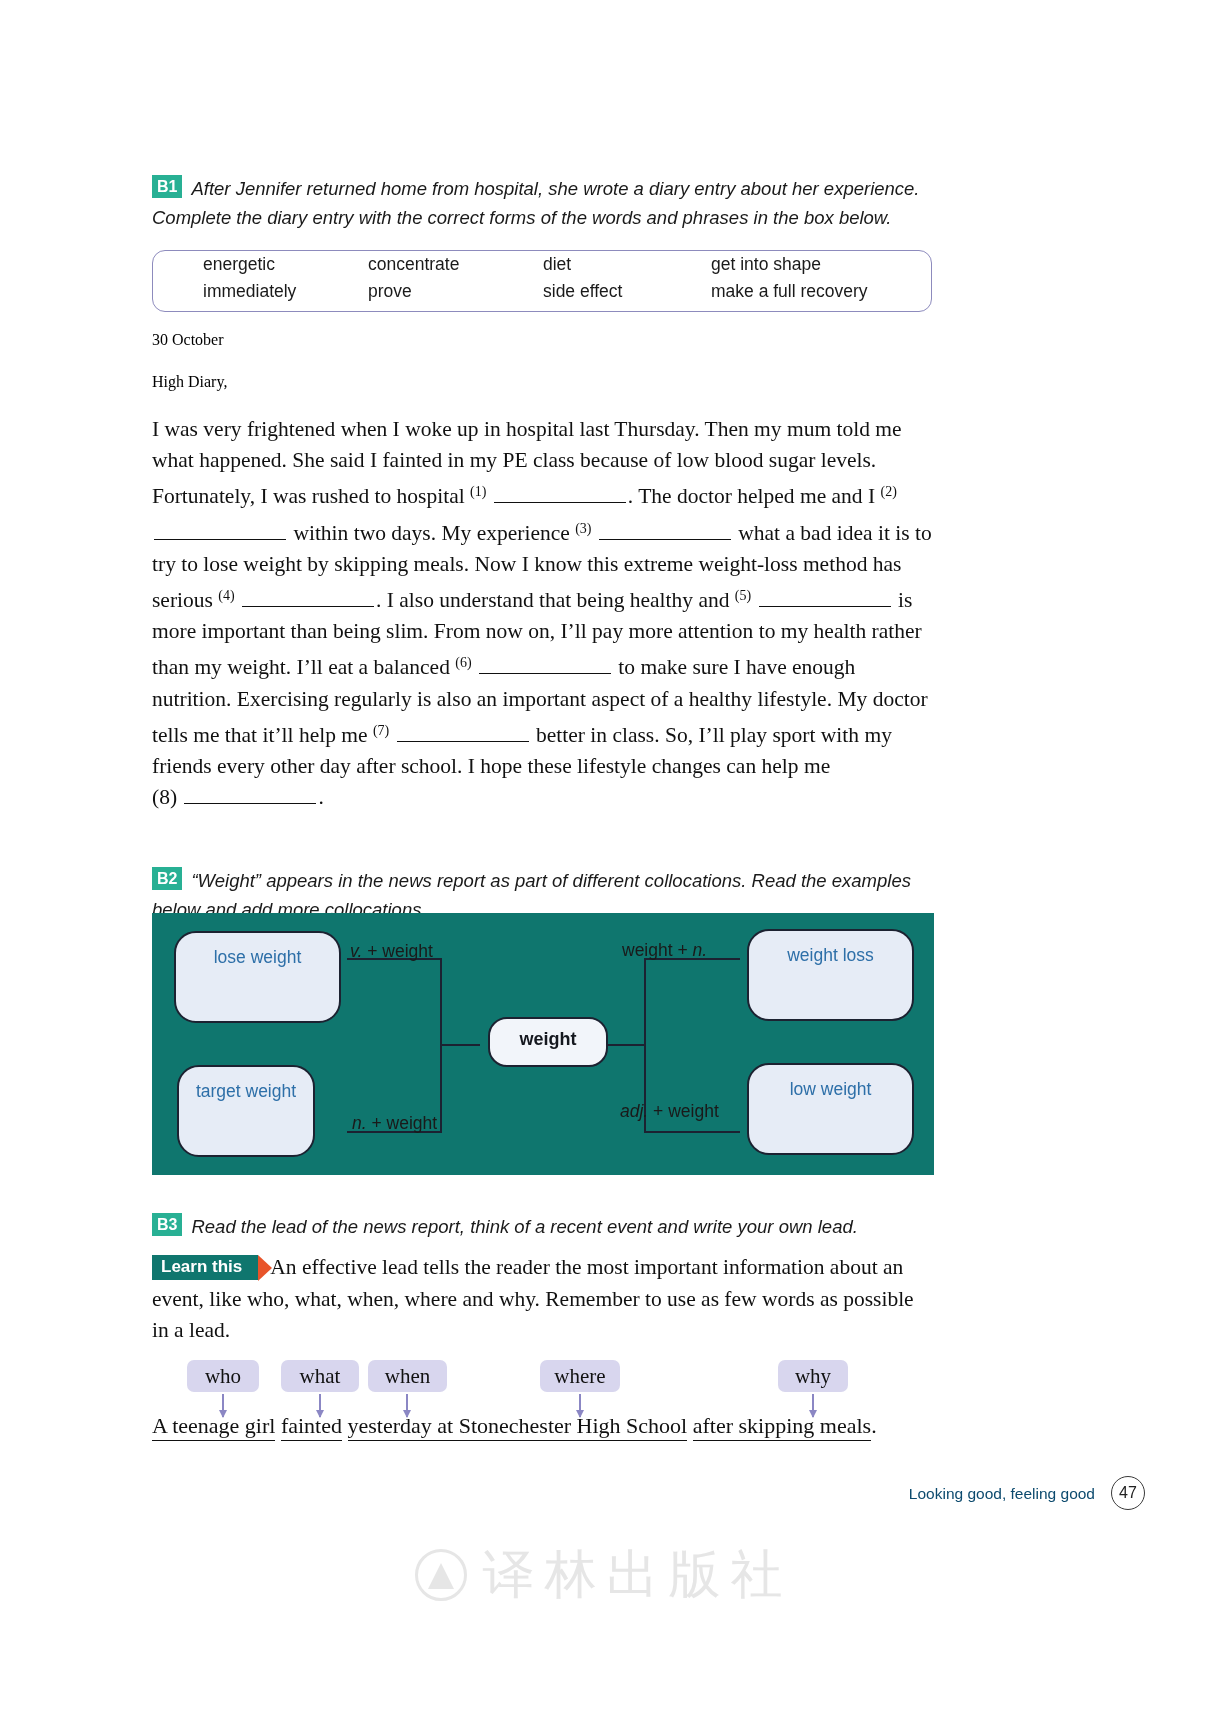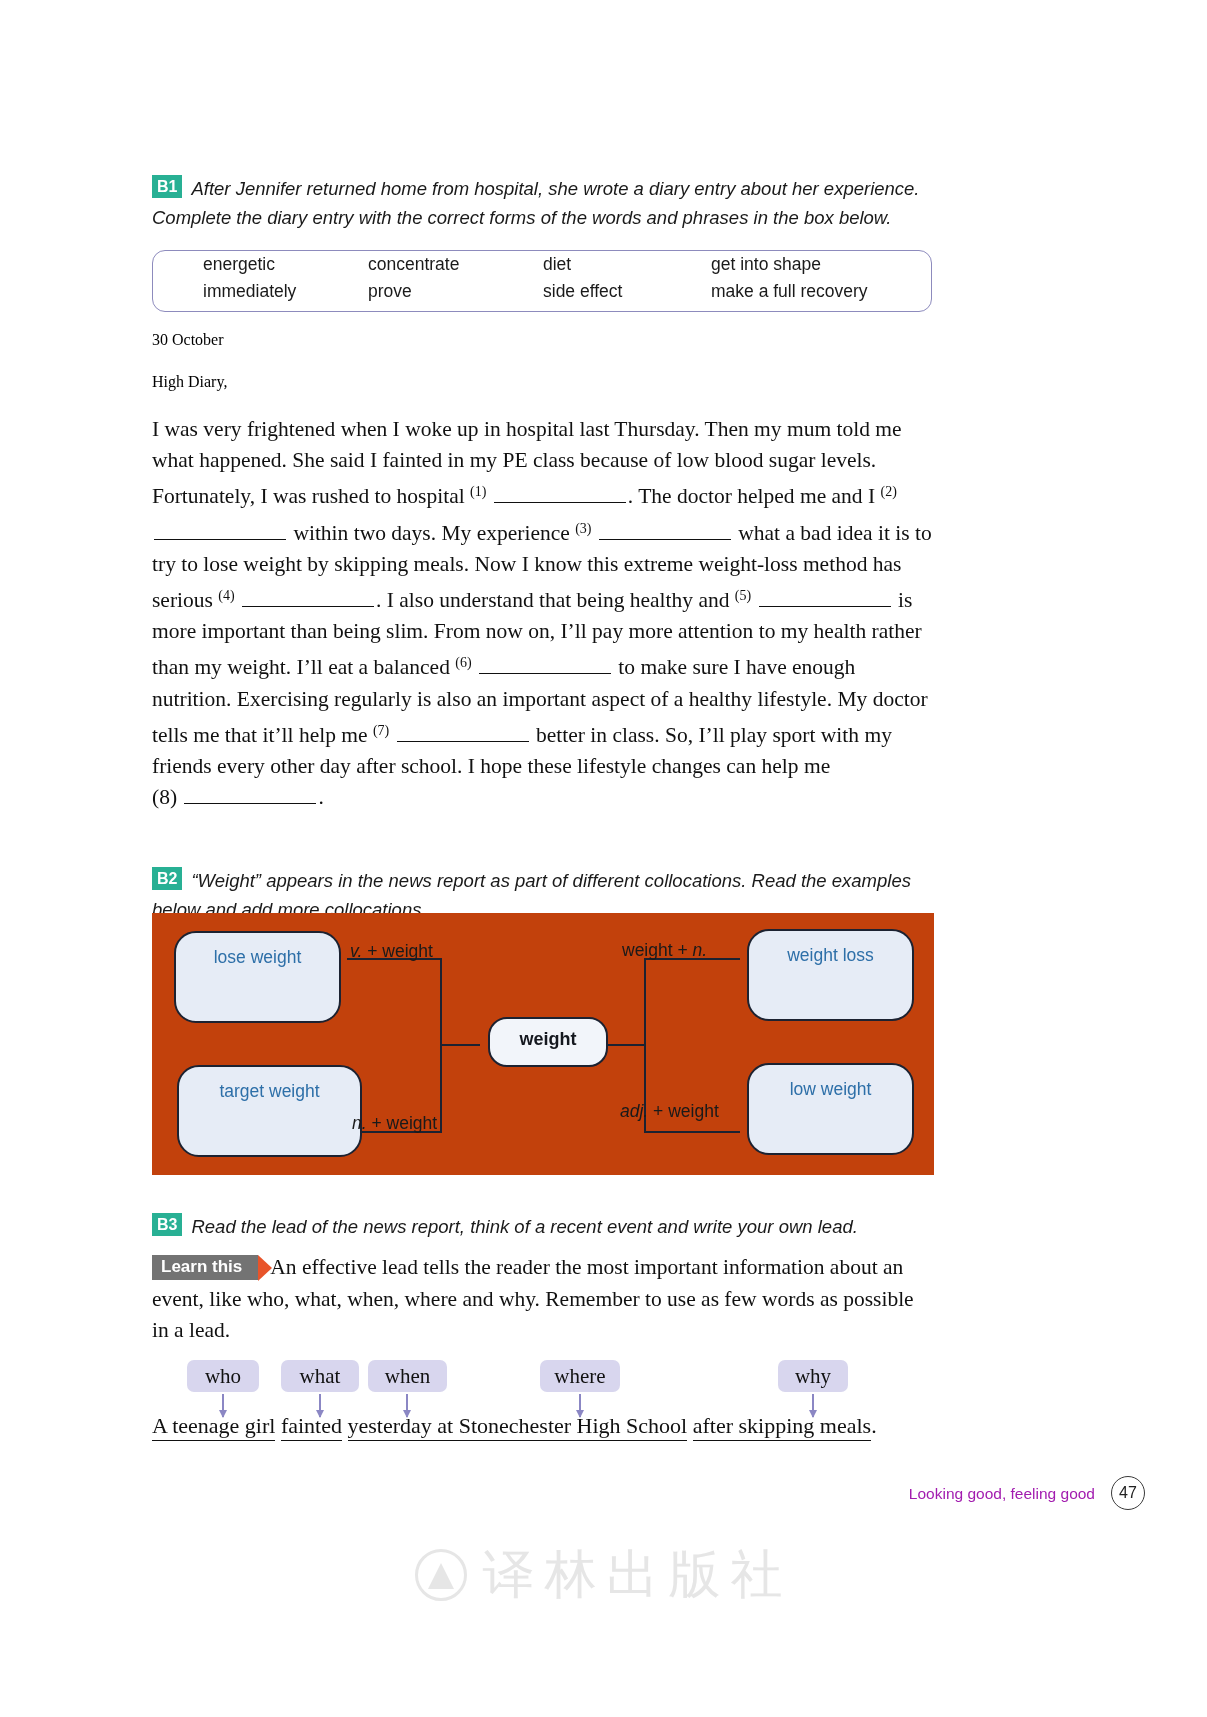--- a/index.html
+++ b/index.html
@@ -54,21 +54,21 @@
   .diary-greet { position: absolute; left: 152px; top: 373px; }
   .diary-body { position: absolute; left: 152px; top: 414px; width: 785px;
     font-family: "Liberation Serif", serif; font-size: 21.5px; color: #111111;
     line-height: 31.2px; text-align: left; }
   sup.num { font-size: 14px; vertical-align: 7px; }
   .blank { display: inline-block; border-bottom: 1.4px solid #111; width: 132px; height: 17px; margin: 0 2px; }
 
   
   .diagram {
     position: absolute; left: 152px; top: 913px; width: 782px; height: 262px;
-    background: #c2410c;
+    background: #0f766e;
   }
   .node {
     position: absolute; border: 2.2px solid #1c2231; border-radius: 22px;
     background: #e6ecf6; font-family: "Liberation Sans", sans-serif;
     font-size: 17.5px; color: #2d6fa8; text-align: center;
   }
   .node span { position: absolute; left: 0; right: 0; top: 14px; }
   .node.center {
     background: #f2f5fa; color: #15181f; font-weight: bold; font-size: 18px;
     border-radius: 19px;
@@ -77,21 +77,21 @@
   .conn-label {
     position: absolute; font-family: "Liberation Sans", sans-serif;
     font-size: 17.5px; color: #1a1a1a; white-space: nowrap;
   }
   .conn-label i { font-style: italic; }
   .ln { position: absolute; background: #1c2231; }
 
   
   .learnthis-wrap { position: absolute; left: 152px; top: 1252px; width: 782px; }
   .lt-badge {
-    display: inline-block; position: relative; background: #737373; color: #fff;
+    display: inline-block; position: relative; background: #0f766e; color: #fff;
     font-family: "Liberation Sans", sans-serif; font-weight: bold; font-size: 17px;
     padding: 2px 16px 3px 9px; margin-right: 12px; vertical-align: 2px;
   }
   .lt-badge::after {
     content: ""; position: absolute; right: -14px; top: 0;
     border-top: 13.5px solid transparent; border-bottom: 13.5px solid transparent;
     border-left: 14px solid #e8542a;
   }
   .lt-text { font-family: "Liberation Serif", serif; font-size: 21.5px; color: #111; line-height: 31.5px; }
 
@@ -109,21 +109,21 @@
   }
   .lead-line {
     position: absolute; left: 152px; top: 1413px; width: 790px;
     font-family: "Liberation Serif", serif; font-size: 22px; color: #111;
   }
   .lead-line u { text-decoration: none; border-bottom: 1.3px solid #111; padding-bottom: 2px; }
 
   
   .footer-text {
     position: absolute; right: 112px; top: 1485px;
-    font-family: "Liberation Sans", sans-serif; font-size: 15.5px; color: #a21caf;
+    font-family: "Liberation Sans", sans-serif; font-size: 15.5px; color: #0c4a6e;
   }
   .pagenum {
     position: absolute; right: 62px; top: 1476px; width: 34px; height: 34px;
     border: 1.4px solid #3a3a3a; border-radius: 50%;
     font-family: "Liberation Sans", sans-serif; font-size: 16px; color: #222;
     text-align: center; line-height: 32px;
   }
   .watermark {
     position: absolute; left: 0; right: 0; top: 1540px; text-align: center;
     color: #e6e6e6; font-family: "Liberation Serif", serif;
@@ -187,21 +187,21 @@
     <div class="ln" style="left:195px; top:218px; width:95px; height:2.2px;"></div>
 
     <div class="ln" style="left:456px; top:131px; width:38px; height:2.2px;"></div>
     <div class="ln" style="left:492px; top:45px;  width:2.2px; height:175px;"></div>
     <div class="ln" style="left:492px; top:45px;  width:96px; height:2.2px;"></div>
     <div class="ln" style="left:492px; top:218px; width:96px; height:2.2px;"></div>
 
     <div class="node" style="left:22px; top:18px; width:167px; height:92px;">
       <span>lose weight</span>
     </div>
-    <div class="node" style="left:25px; top:152px; width:185px; height:92px;">
+    <div class="node" style="left:25px; top:152px; width:138px; height:92px;">
       <span>target weight</span>
     </div>
     <div class="node center" style="left:336px; top:104px; width:120px; height:50px;">
       <span>weight</span>
     </div>
     <div class="node" style="left:595px; top:16px; width:167px; height:92px;">
       <span>weight loss</span>
     </div>
     <div class="node" style="left:595px; top:150px; width:167px; height:92px;">
       <span>low weight</span>

